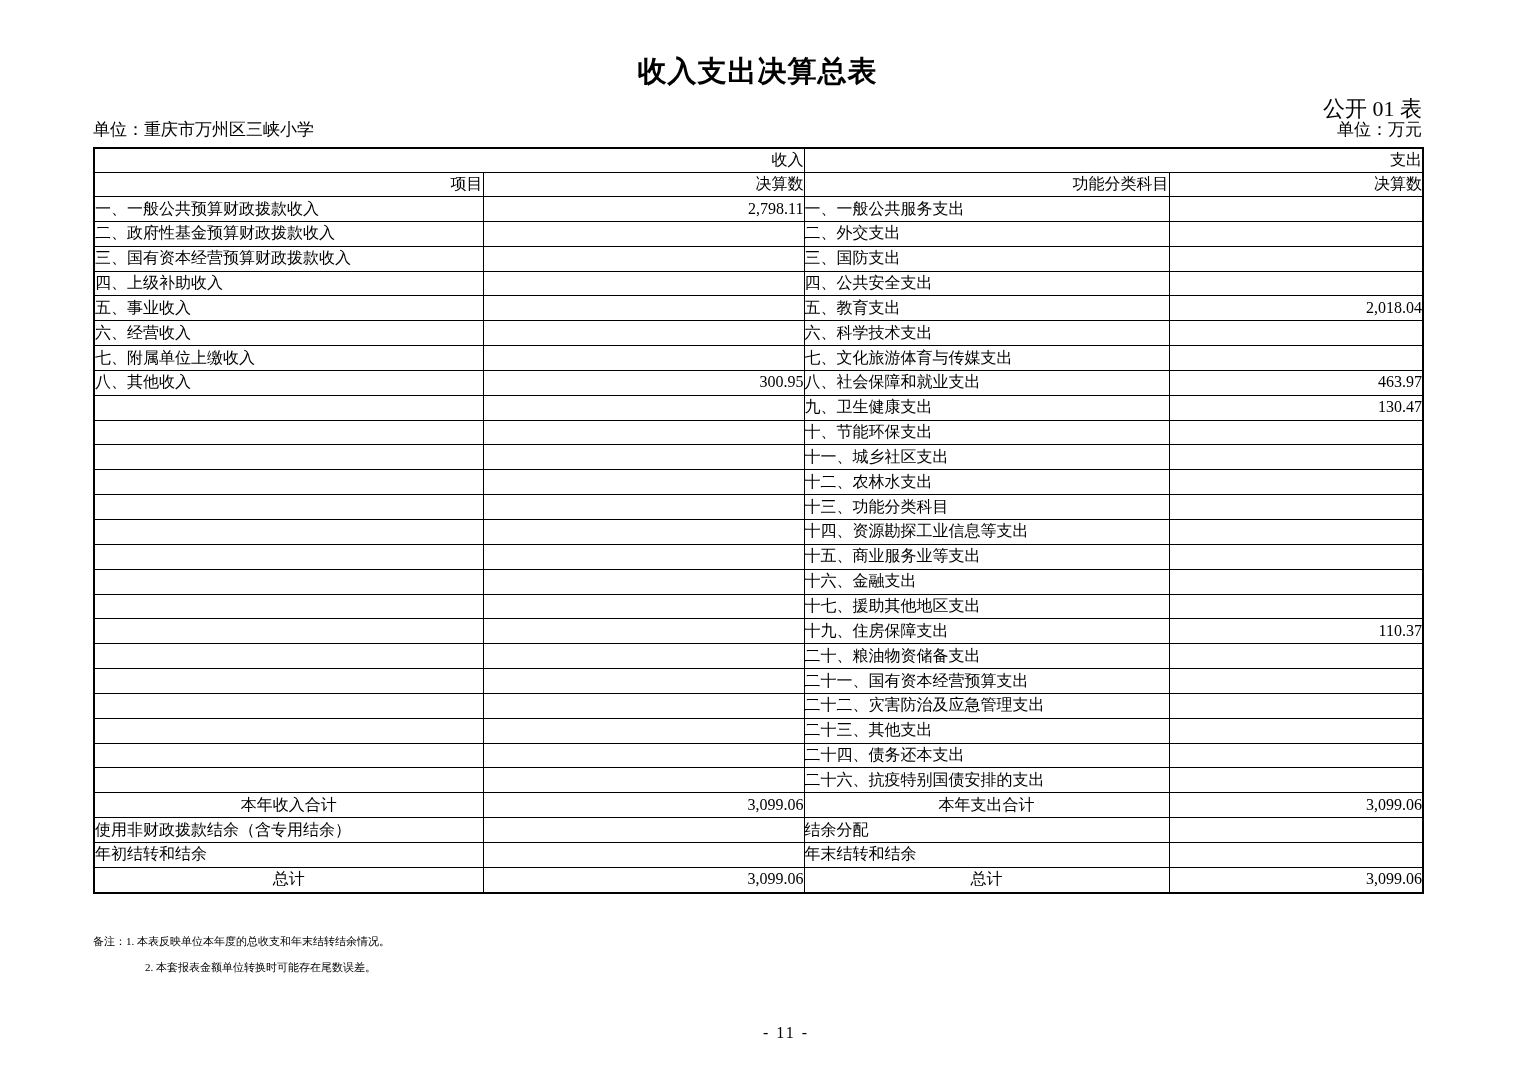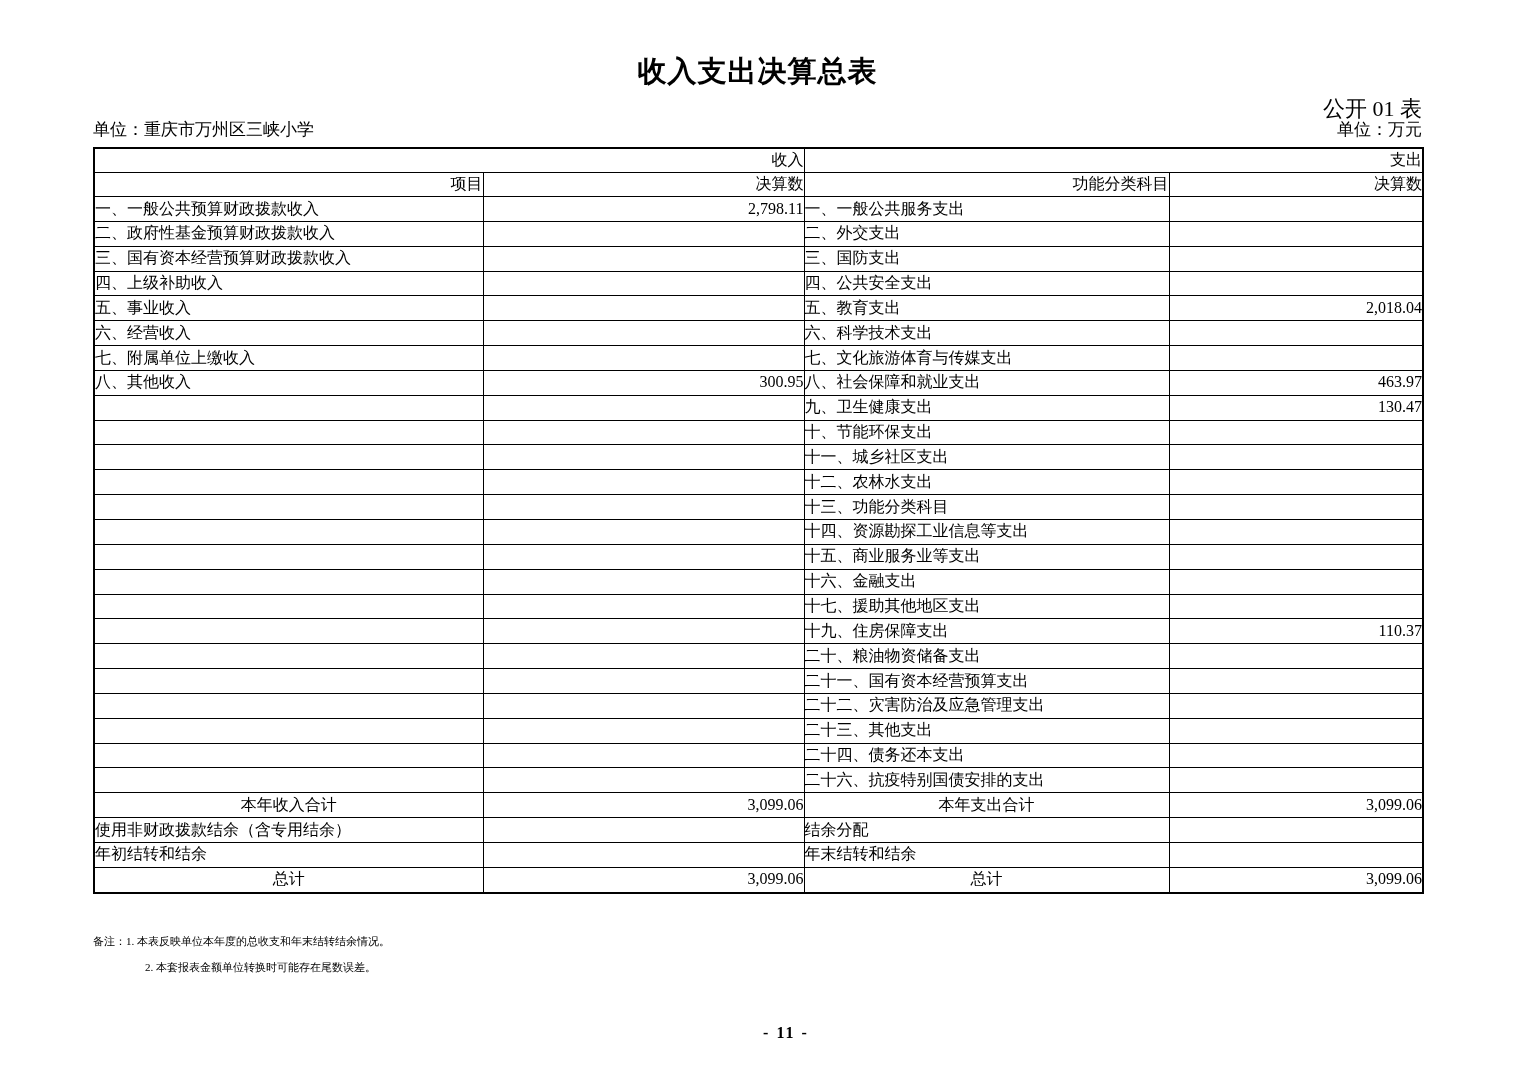--- a/index.html
+++ b/index.html
@@ -95,21 +95,20 @@
   .note-line2 {
     padding-left: 52px;
   }
   .page-number {
     position: absolute;
     top: 1024px;
     left: 786px;
     transform: translateX(-50%);
     font-size: 16px;
     letter-spacing: 2px;
-    font-weight: bold;
   }
 </style>
 </head>
 <body>
 
 <div class="page">
 
   <div class="title">收入支出决算总表</div>
 
   <div class="doc-label">公开 01 表</div>

